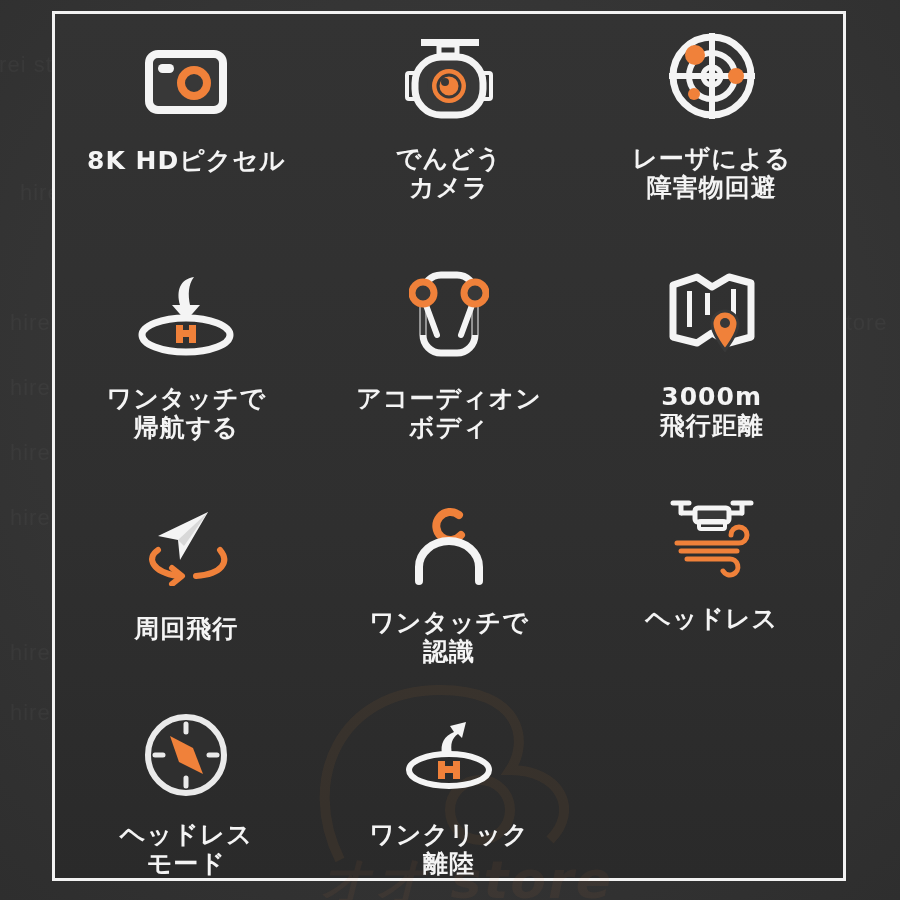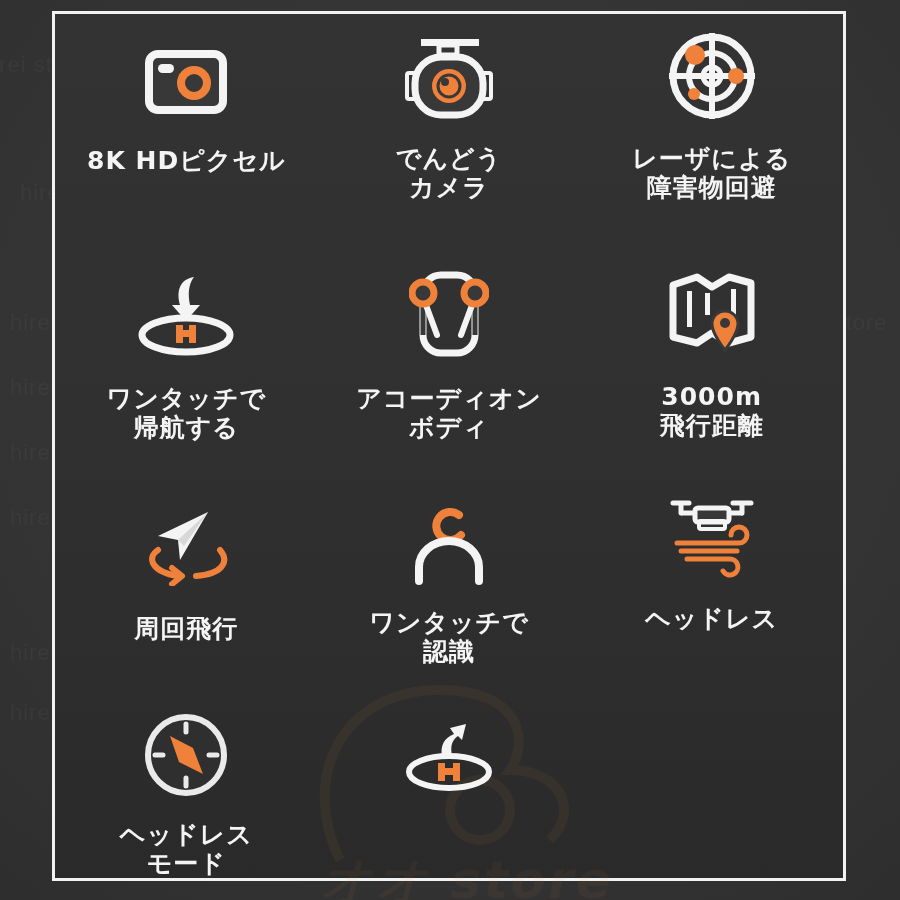--- a/index.html
+++ b/index.html
@@ -242,15 +242,19 @@
   </div>
 
   <div class="cell">
     <div class="icon" style="margin-top:8px">
       <svg width="90" height="80" viewBox="0 0 90 80">
         <ellipse cx="45" cy="56" rx="40" ry="16" fill="none" stroke="#f4f4f4" stroke-width="6"></ellipse>
         <path d="M38 40 C36 30 40 22 50 18 L46 12 L62 8 L58 24 L54 20 C48 24 46 30 48 40 Z" fill="#f4f4f4"></path>
         <path d="M34 47 h7 v5 h8 v-5 h7 v18 h-7 v-6 h-8 v6 h-7 z" fill="#f0813a"></path>
       </svg>
     </div>
+    <div class="label" style="margin-top:18px">
+      <span>ワンクリック</span>
+      <span>離陸</span>
+    </div>
   </div>
 
 </div>
 
 </body></html>

